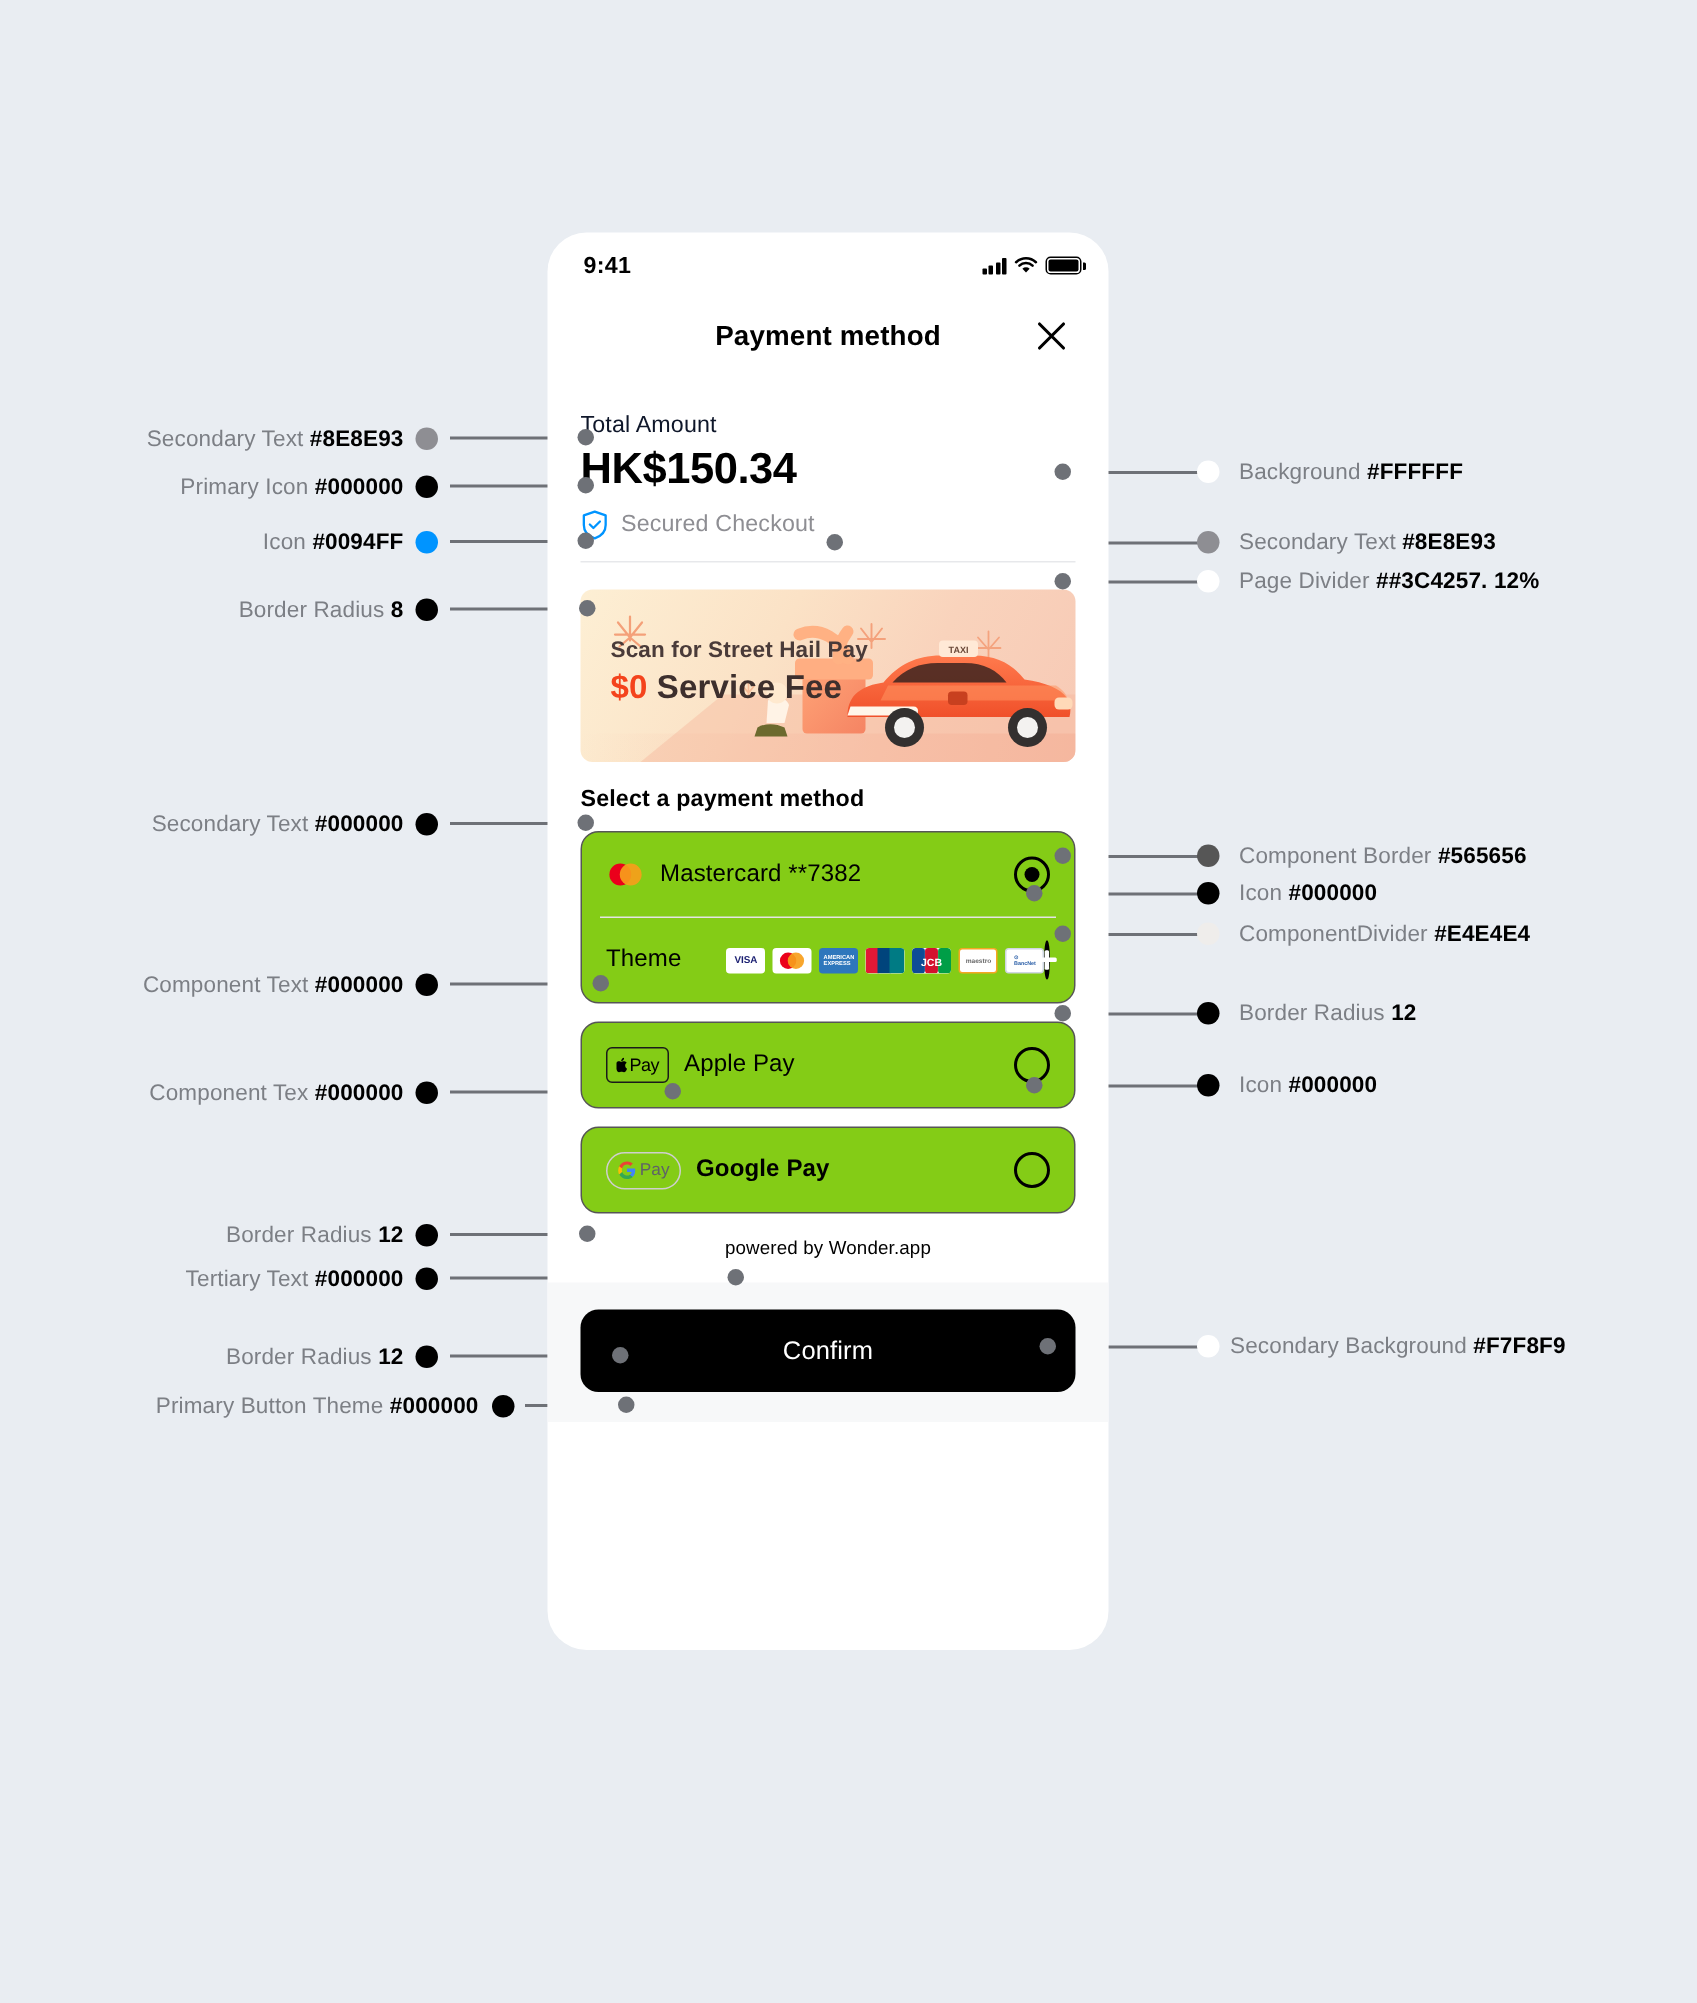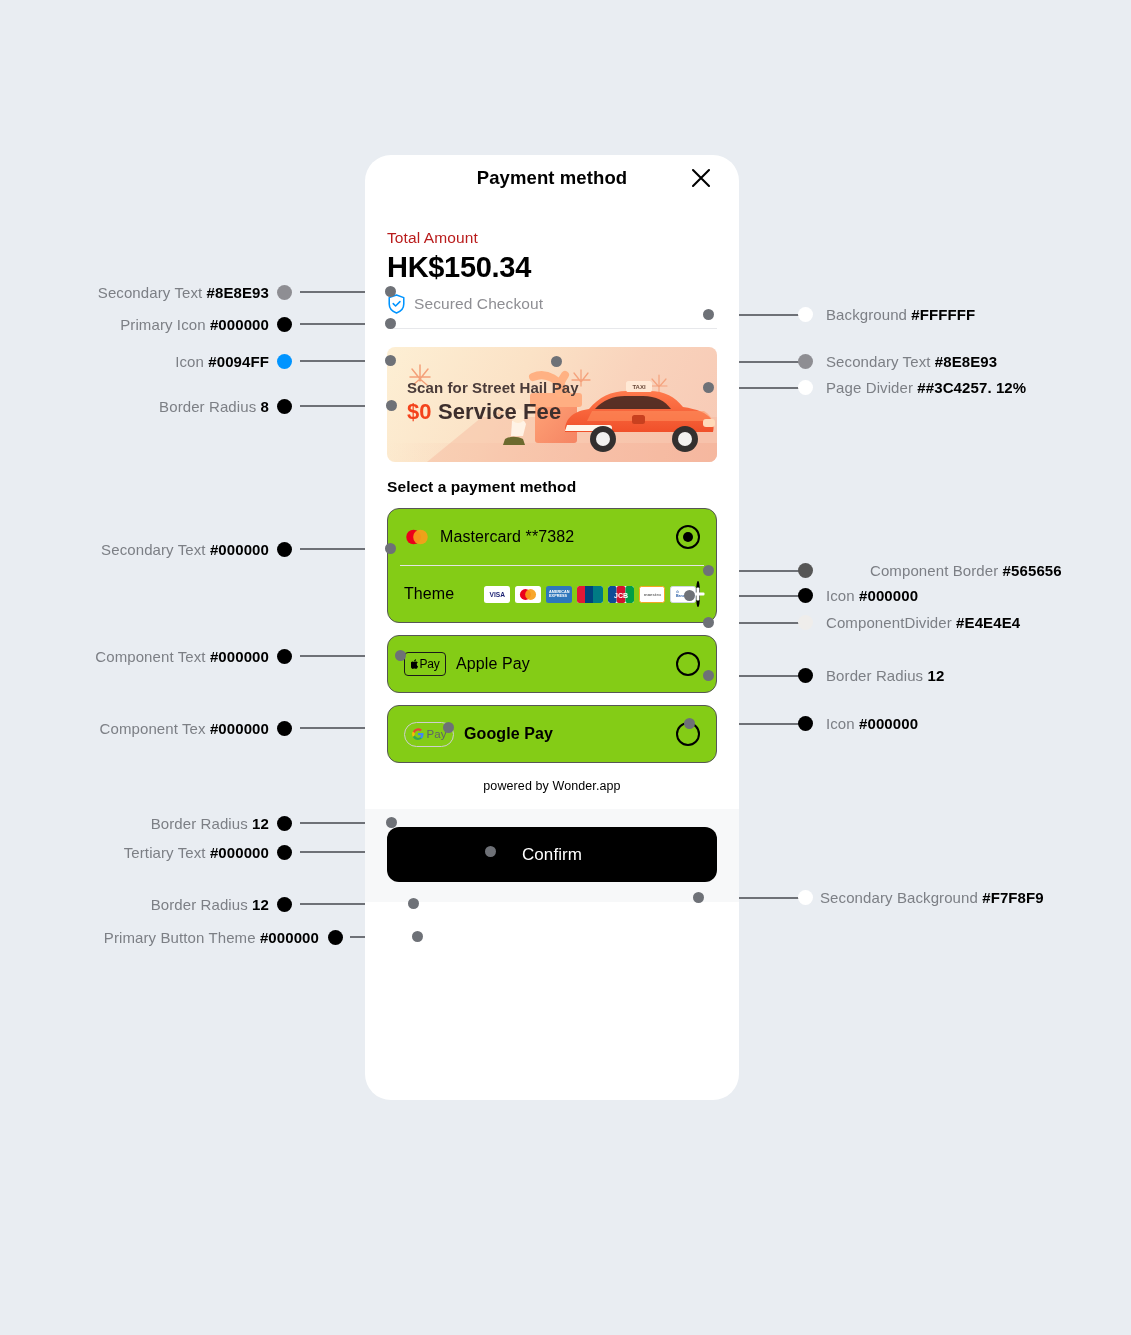--- a/index.html
+++ b/index.html
@@ -45,21 +45,21 @@
   .phdr .ttl {
     position: absolute; left: 0; right: 0; top: 12px; text-align: center;
     font-size: 18.5px; font-weight: bold; color: #000; letter-spacing: .1px;
   }
   .phdr .close {
     position: absolute; right: 26px; top: 11px; width: 24px; height: 24px;
   }
 
   .pbody { padding: 0 22px; }
 
-  .lbl-total { font-size: 15.5px; color: #b91c1c; margin-top: 22px; letter-spacing:.1px; }
+  .lbl-total { font-size: 15.5px; color: #0f172a; margin-top: 22px; letter-spacing:.1px; }
   .amount { font-size: 29px; font-weight: bold; color: #000; margin-top: 4px; letter-spacing: -.3px; }
   .secured { display: flex; align-items: center; gap: 8px; margin-top: 10px; }
   .secured .txt { font-size: 15.5px; color: #8E8E93; letter-spacing:.1px; }
   .pdivider { height: 1px; background: rgba(60,66,87,.12); margin: 14px 0 0 0; }
 
   
   .banner {
     position: relative; margin-top: 18px; height: 115px;
     border-radius: 8px; overflow: hidden;
     background: linear-gradient(118deg,#FDEFD4 0%,#FBE2C6 38%,#F9D3BC 66%,#F7C9B5 100%);
@@ -152,20 +152,39 @@
   <div class="tip" style="left:703px;top:382px;"></div>
   <div class="tip" style="left:703px;top:565px;"></div>
   <div class="tip" style="left:684px;top:590px;"></div>
   <div class="tip" style="left:703px;top:617px;"></div>
   <div class="tip" style="left:703px;top:670px;"></div>
   <div class="tip" style="left:684px;top:718px;"></div>
   <div class="tip" style="left:693px;top:892px;"></div>
 
   <div id="phone">
 
+    <div class="statusbar">
+      <div class="st-time">9:41</div>
+      <div class="st-right">
+        <div class="bars">
+            <i></i>
+            <i></i>
+            <i></i>
+            <i></i>
+          </div>
+        <svg width="16" height="12" viewBox="0 0 16 12">
+          <path d="M8 10.6 5.6 8.1a3.5 3.5 0 0 1 4.8 0Z" fill="#000"></path>
+          <path d="M3.6 6.1a6.3 6.3 0 0 1 8.8 0" stroke="#000" stroke-width="1.7" fill="none" stroke-linecap="round"></path>
+          <path d="M1.4 3.8a9.6 9.6 0 0 1 13.2 0" stroke="#000" stroke-width="1.7" fill="none" stroke-linecap="round"></path>
+        </svg>
+        <div class="batt">
+            <span></span>
+          </div>
+      </div>
+    </div>
 
     <div class="phdr">
       <div class="ttl">Payment method</div>
       <svg class="close" viewBox="0 0 24 24">
         <path d="M4 4 20 20M20 4 4 20" stroke="#000" stroke-width="2.1" stroke-linecap="round"></path>
       </svg>
     </div>
 
     <div class="pbody">
       <div class="lbl-total">Total Amount</div>
@@ -366,21 +385,21 @@
   <div class="dot r" style="left:798px;top:307px;width:15px;height:15px;background:#FFFFFF;"></div>
   <div class="ann r" style="left:826px;top:306px;"><span>Background </span><b>#FFFFFF</b></div>
 
   <div class="dot r" style="left:798px;top:354px;width:15px;height:15px;background:#8E8E93;"></div>
   <div class="ann r" style="left:826px;top:353px;"><span>Secondary Text </span><b>#8E8E93</b></div>
 
   <div class="dot r" style="left:798px;top:380px;width:15px;height:15px;background:#FFFFFF;"></div>
   <div class="ann r" style="left:826px;top:379px;"><span>Page Divider </span><b>##3C4257. 12%</b></div>
 
   <div class="dot r" style="left:798px;top:563px;width:15px;height:15px;background:#565656;"></div>
-  <div class="ann r" style="left:826px;top:562px;margin-left:44px;"><span>Component Border </span><b>#565656</b></div>
+  <div class="ann r" style="left:826px;top:562px;"><span>Component Border </span><b>#565656</b></div>
 
   <div class="dot r" style="left:798px;top:588px;width:15px;height:15px;background:#000000;"></div>
   <div class="ann r" style="left:826px;top:587px;"><span>Icon </span><b>#000000</b></div>
 
   <div class="dot r" style="left:798px;top:615px;width:15px;height:15px;background:#EFEDEB;"></div>
   <div class="ann r" style="left:826px;top:614px;"><span>ComponentDivider </span><b>#E4E4E4</b></div>
 
   <div class="dot r" style="left:798px;top:668px;width:15px;height:15px;background:#000000;"></div>
   <div class="ann r" style="left:826px;top:667px;"><span>Border Radius </span><b>12</b></div>
 

